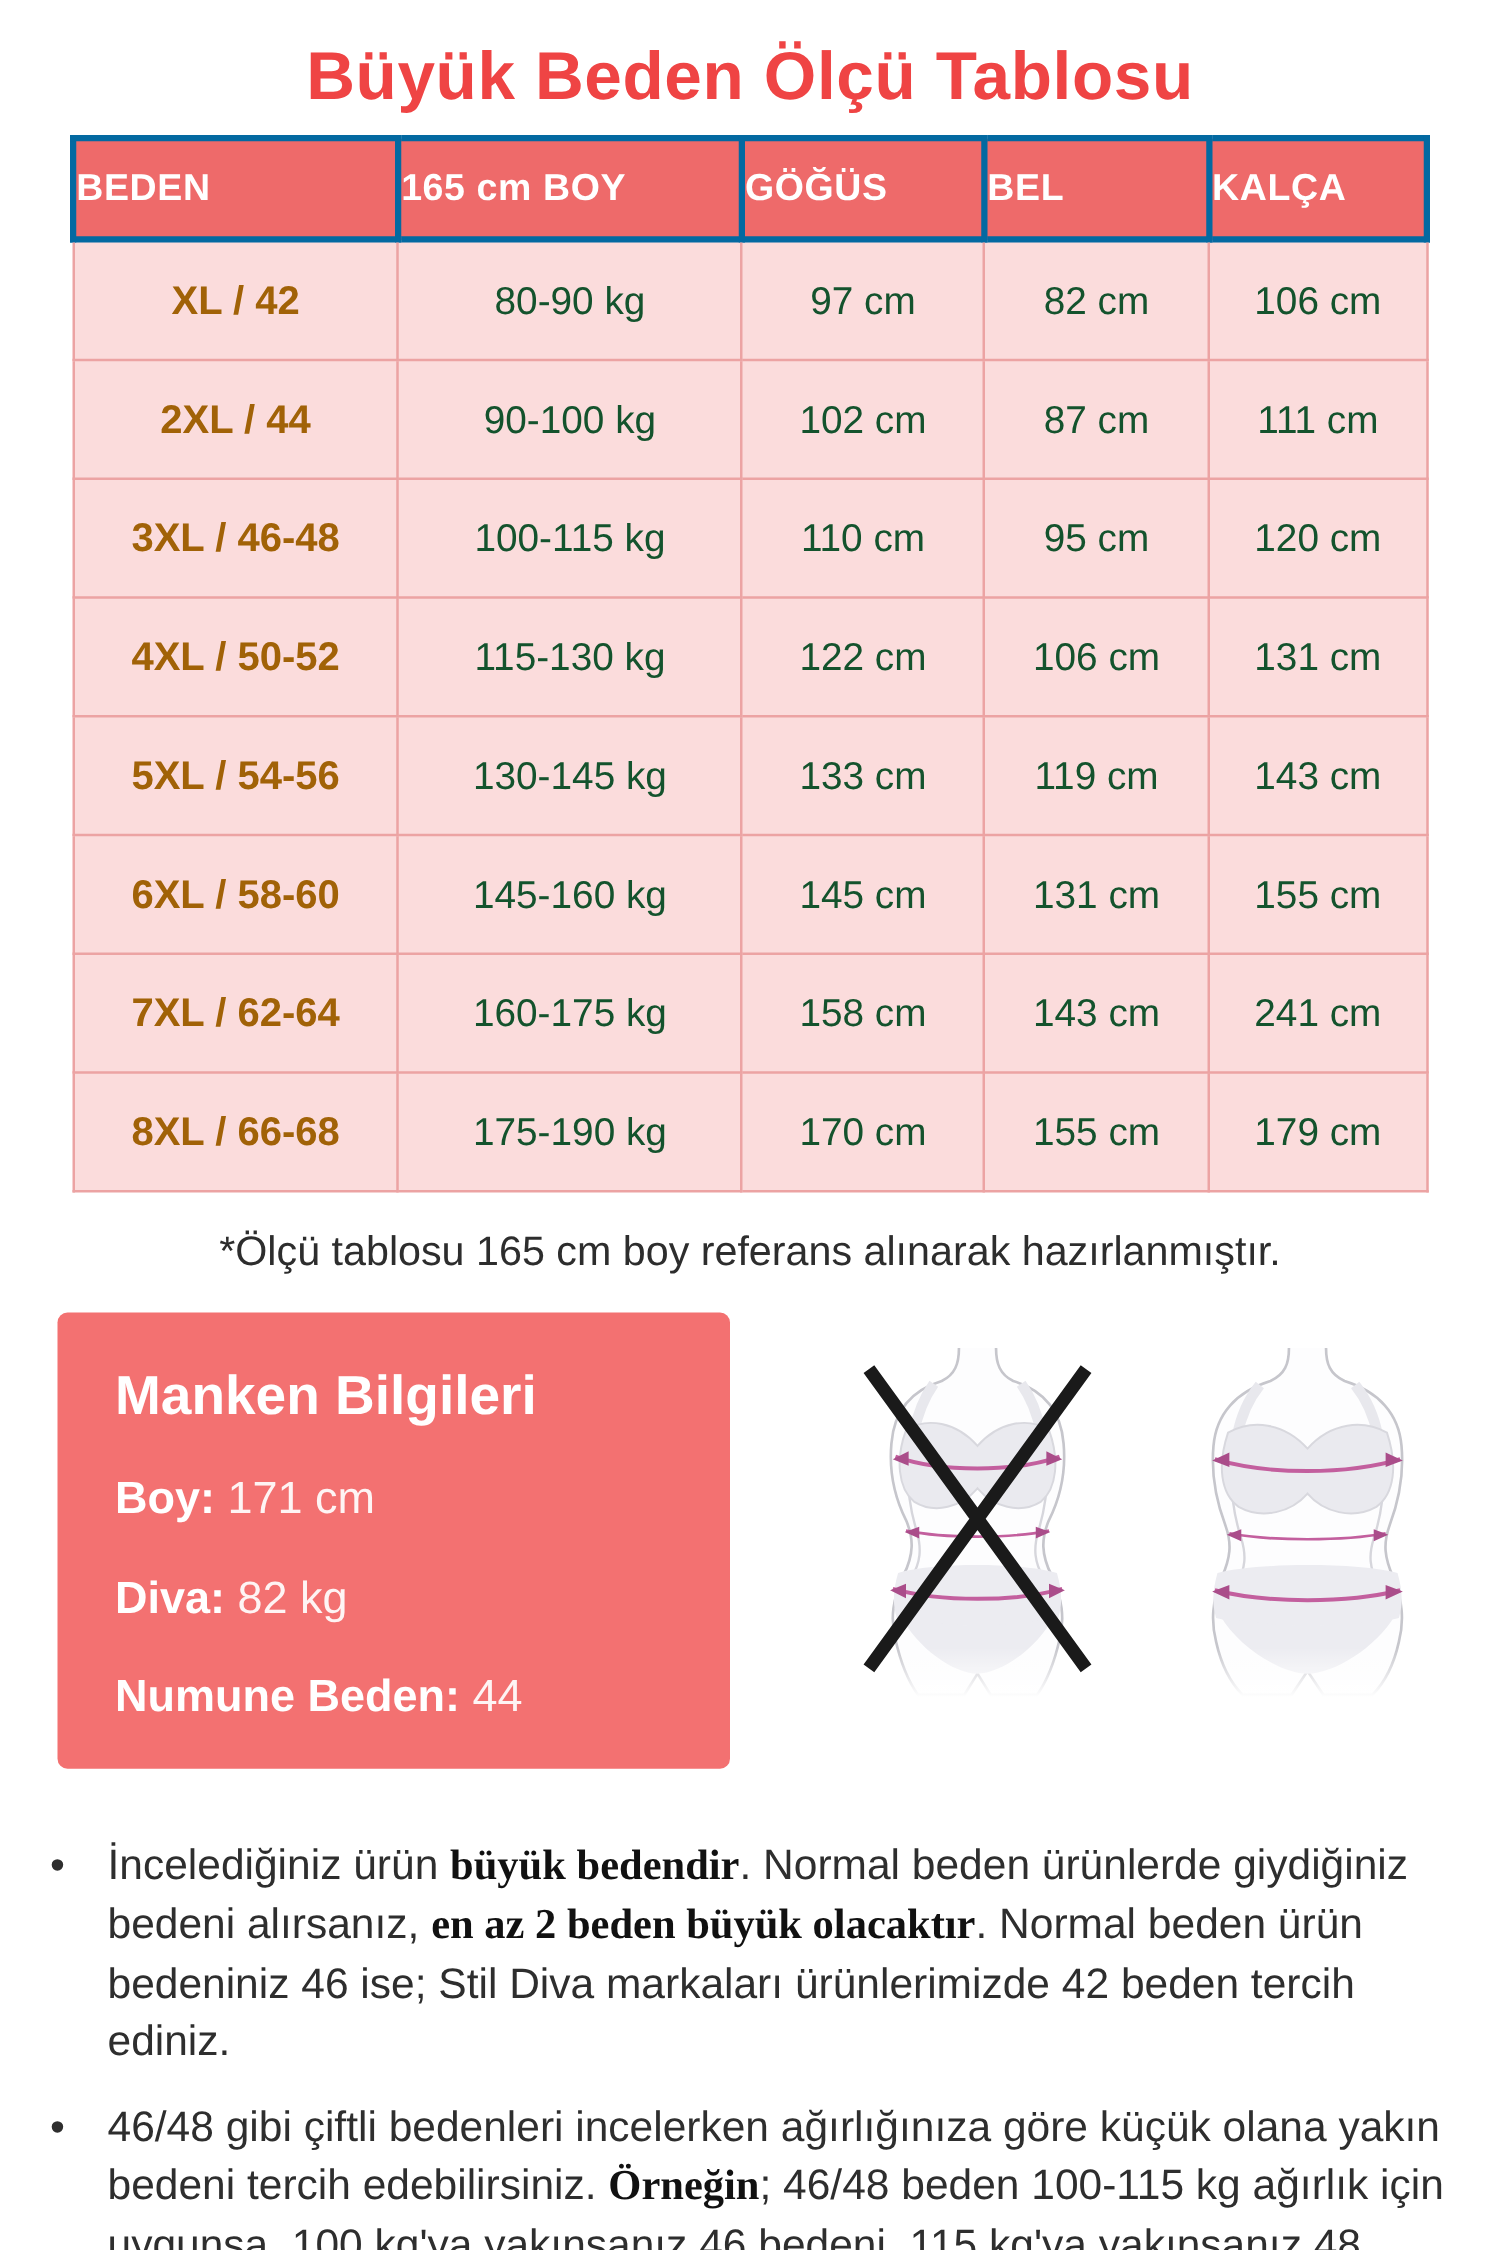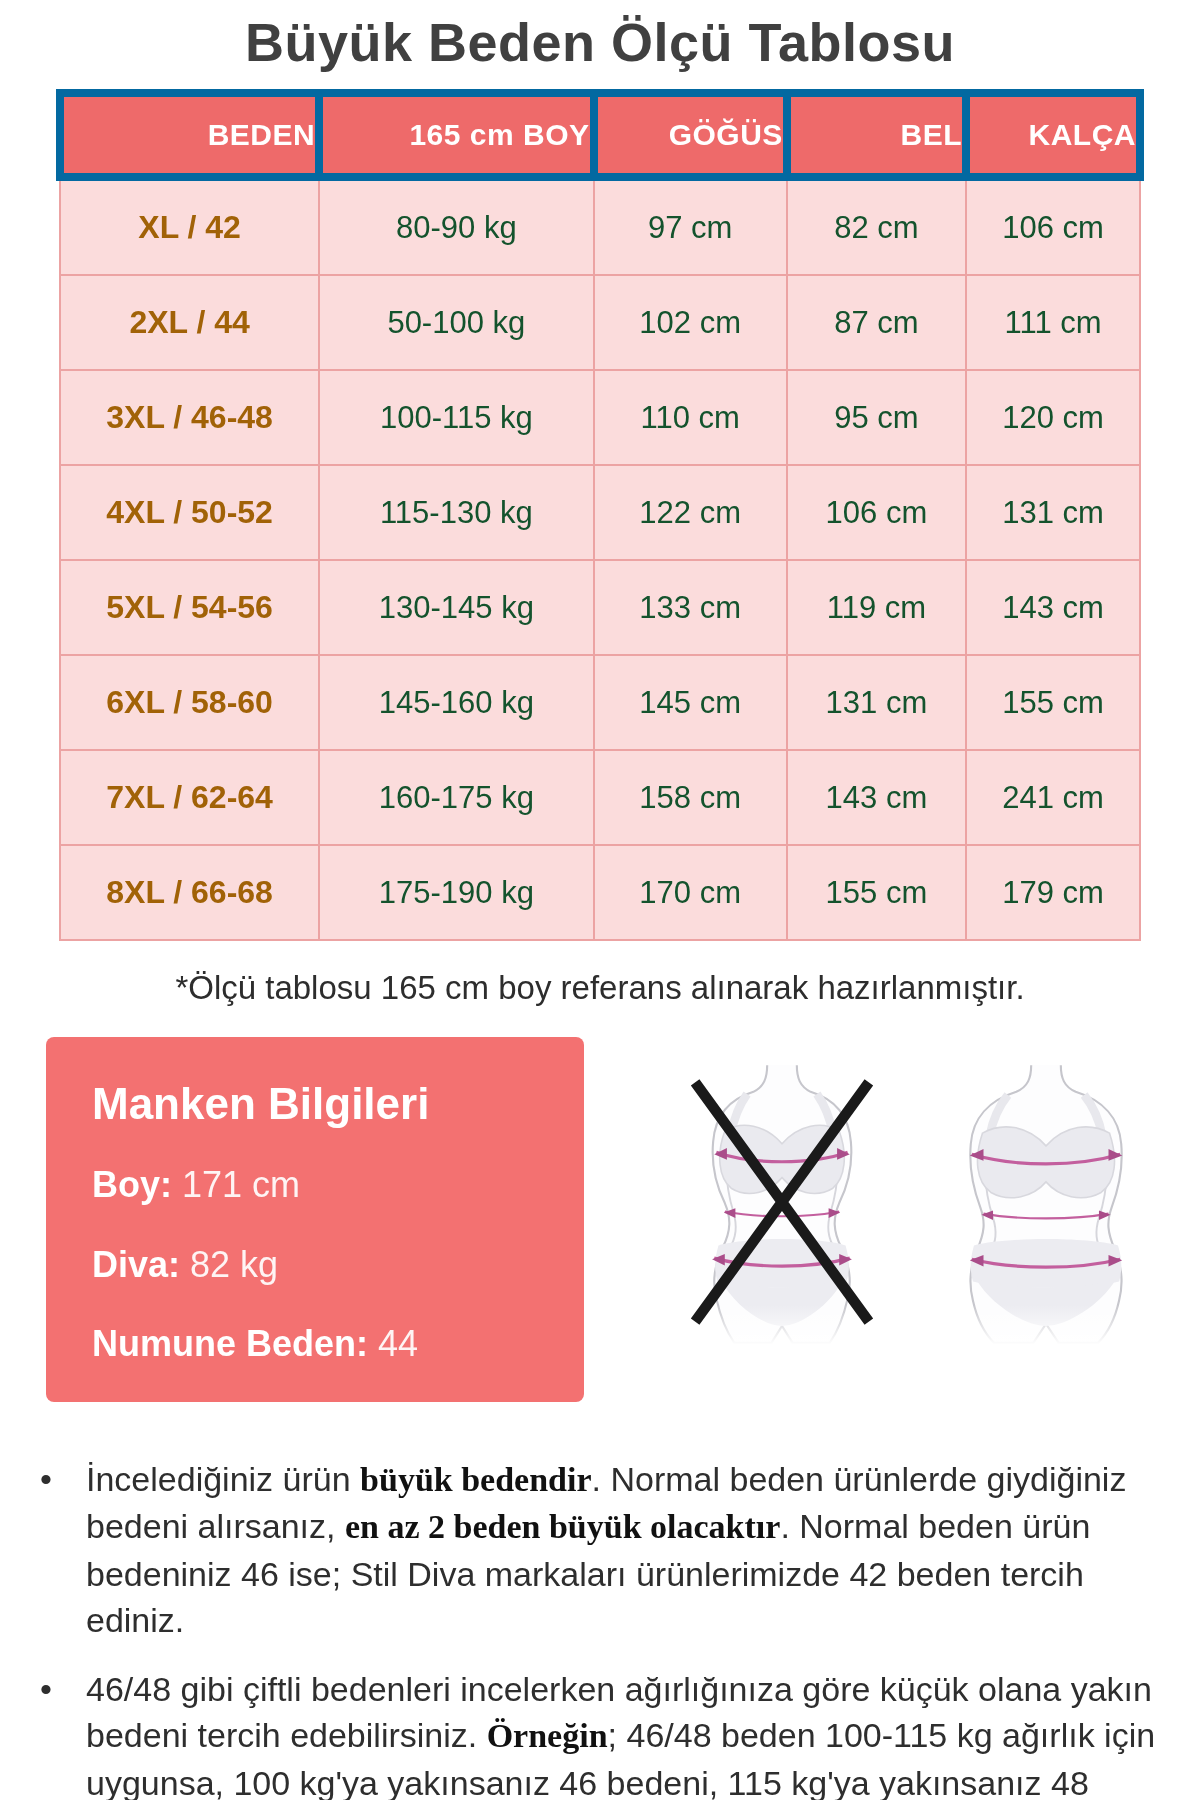--- a/index.html
+++ b/index.html
@@ -4,35 +4,35 @@
 <style>
   html, body { margin:0; padding:0; background:#ffffff; }
   body {
     width:1200px; height:1800px;
     font-family:"Liberation Sans", "DejaVu Sans", sans-serif;
     -webkit-font-smoothing:antialiased;
   }
   .page { position:relative; width:1200px; height:1800px; overflow:hidden; background:#fff; }
 
   .title {
-    margin:0; padding-top:11px;
+    margin:0; padding-top:30px;
     text-align:center;
     font-size:54px; font-weight:700; letter-spacing:0.5px;
-    color:#404040;
+    color:#ef4444;
   }
 
   .size-table {
     width:1088px; margin:16px auto 0;
     border-collapse:collapse; table-layout:fixed;
   }
   .size-table th {
-    background:#ee6a6a; border:8px solid #0369a1;
+    background:#ee6a6a; border:5px solid #0369a1;
     height:76px; padding:0;
     color:#ffffff; font-size:30px; font-weight:700; letter-spacing:0.5px;
-    text-align:right; vertical-align:middle;
+    text-align:left; vertical-align:middle;
   }
   .size-table td {
     background:#fbdcdc; border:2px solid #eca3a3;
     height:93px; padding:0;
     color:#14532d; font-size:31px;
     text-align:center; vertical-align:middle;
   }
   .size-table td.size-cell { font-weight:700; color:#a16207; font-size:32px; }
 
   .footnote {
@@ -87,21 +87,21 @@
     <tbody>
         <tr>
           <td class="size-cell">XL / 42</td>
           <td>80-90 kg</td>
           <td>97 cm</td>
           <td>82 cm</td>
           <td>106 cm</td>
         </tr>
         <tr>
           <td class="size-cell">2XL / 44</td>
-          <td>50-100 kg</td>
+          <td>90-100 kg</td>
           <td>102 cm</td>
           <td>87 cm</td>
           <td>111 cm</td>
         </tr>
         <tr>
           <td class="size-cell">3XL / 46-48</td>
           <td>100-115 kg</td>
           <td>110 cm</td>
           <td>95 cm</td>
           <td>120 cm</td>

